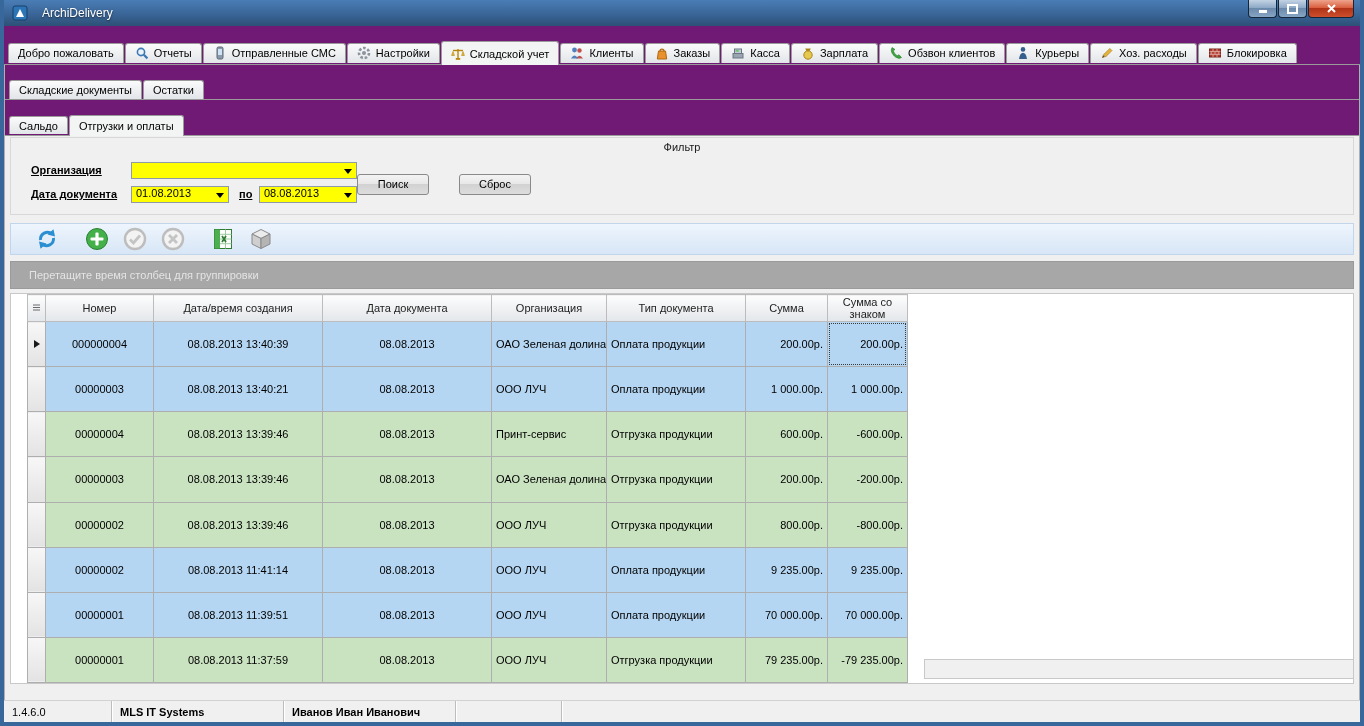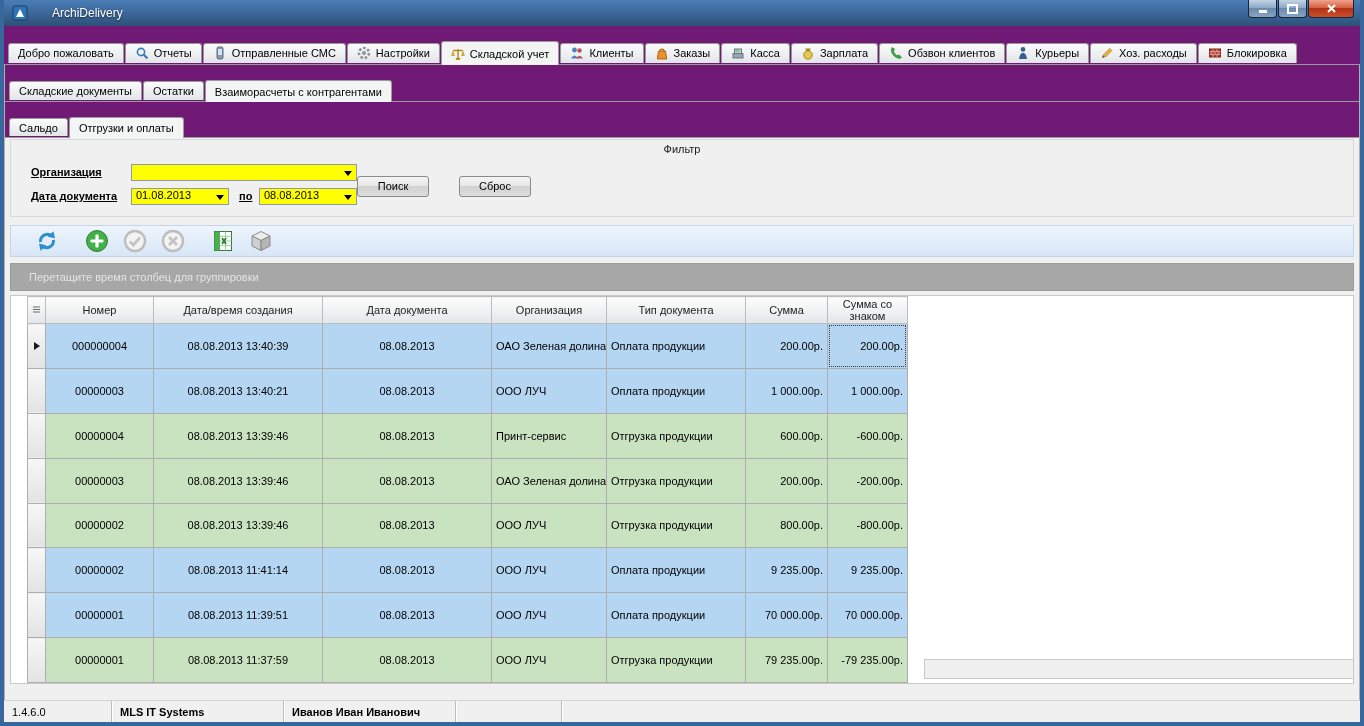--- a/index.html
+++ b/index.html
@@ -3,21 +3,21 @@
 <meta charset="utf-8">
 <style>
   *{box-sizing:border-box;margin:0;padding:0}
   html,body{width:1364px;height:726px;overflow:hidden}
   body{font-family:"Liberation Sans","DejaVu Sans",sans-serif;font-size:11px;color:#000;background:#555}
 
   .window{width:1364px;height:726px;display:flex;flex-direction:column;border:4px solid #38679c;border-top:none;background:#f0f0f0;position:relative}
 
   
   .titlebar{height:26px;background:linear-gradient(180deg,#4a7db5 0%,#3a6597 55%,#2d5076 100%);display:flex;align-items:center;padding-left:8px;position:relative;flex:0 0 auto}
-  .titlebar .app-title{color:#fff;font-size:12px;margin-left:24px;text-shadow:0 1px 2px rgba(0,0,0,.6)}
+  .titlebar .app-title{color:#fff;font-size:12px;margin-left:14px;text-shadow:0 1px 2px rgba(0,0,0,.6)}
   .win-btns{position:absolute;top:0;right:6px;display:flex}
   .win-btn{height:18px;border:1px solid #16263a;border-top:none;border-radius:0 0 4px 4px;display:flex;align-items:center;justify-content:center;margin-left:1px;cursor:default;background:linear-gradient(180deg,#c3d3e4 0%,#8ea9c6 45%,#6b89aa 50%,#87a5c4 100%)}
   .win-btn.min,.win-btn.max{width:29px}
   .win-btn.close{width:46px;background:linear-gradient(180deg,#eea38c 0%,#d9603f 45%,#b23418 50%,#cd4f2d 100%)}
 
   
   .tabstrip{display:flex;align-items:center;background:#701a75;border-bottom:1px solid #9a9a9a;padding:15px 2px 0 4px;flex:0 0 auto}
   .tab{display:flex;align-items:center;gap:5px;height:20px;padding:0 9px;margin-right:1px;border:1px solid #9a9a9a;border-bottom:none;border-radius:3px 3px 0 0;background:linear-gradient(#fbfbfb,#e2e5e9);white-space:nowrap;position:relative;cursor:default}
   .tab.active{height:24px;margin-bottom:-1px;z-index:2;background:#f3f4f4}
   .tabstrip.lvl2 .tab{height:19px}
@@ -200,23 +200,20 @@
   </div>
 
   <div class="page">
 
     <div class="tabstrip lvl2">
       <div class="tab">
           <span>Складские документы</span>
         </div>
       <div class="tab">
           <span>Остатки</span>
-        </div>
-      <div class="tab active">
-          <span>Взаиморасчеты с контрагентами</span>
         </div>
     </div>
 
     <div class="tabstrip lvl3">
       <div class="tab">
           <span>Сальдо</span>
         </div>
       <div class="tab active">
           <span>Отгрузки и оплаты</span>
         </div>

